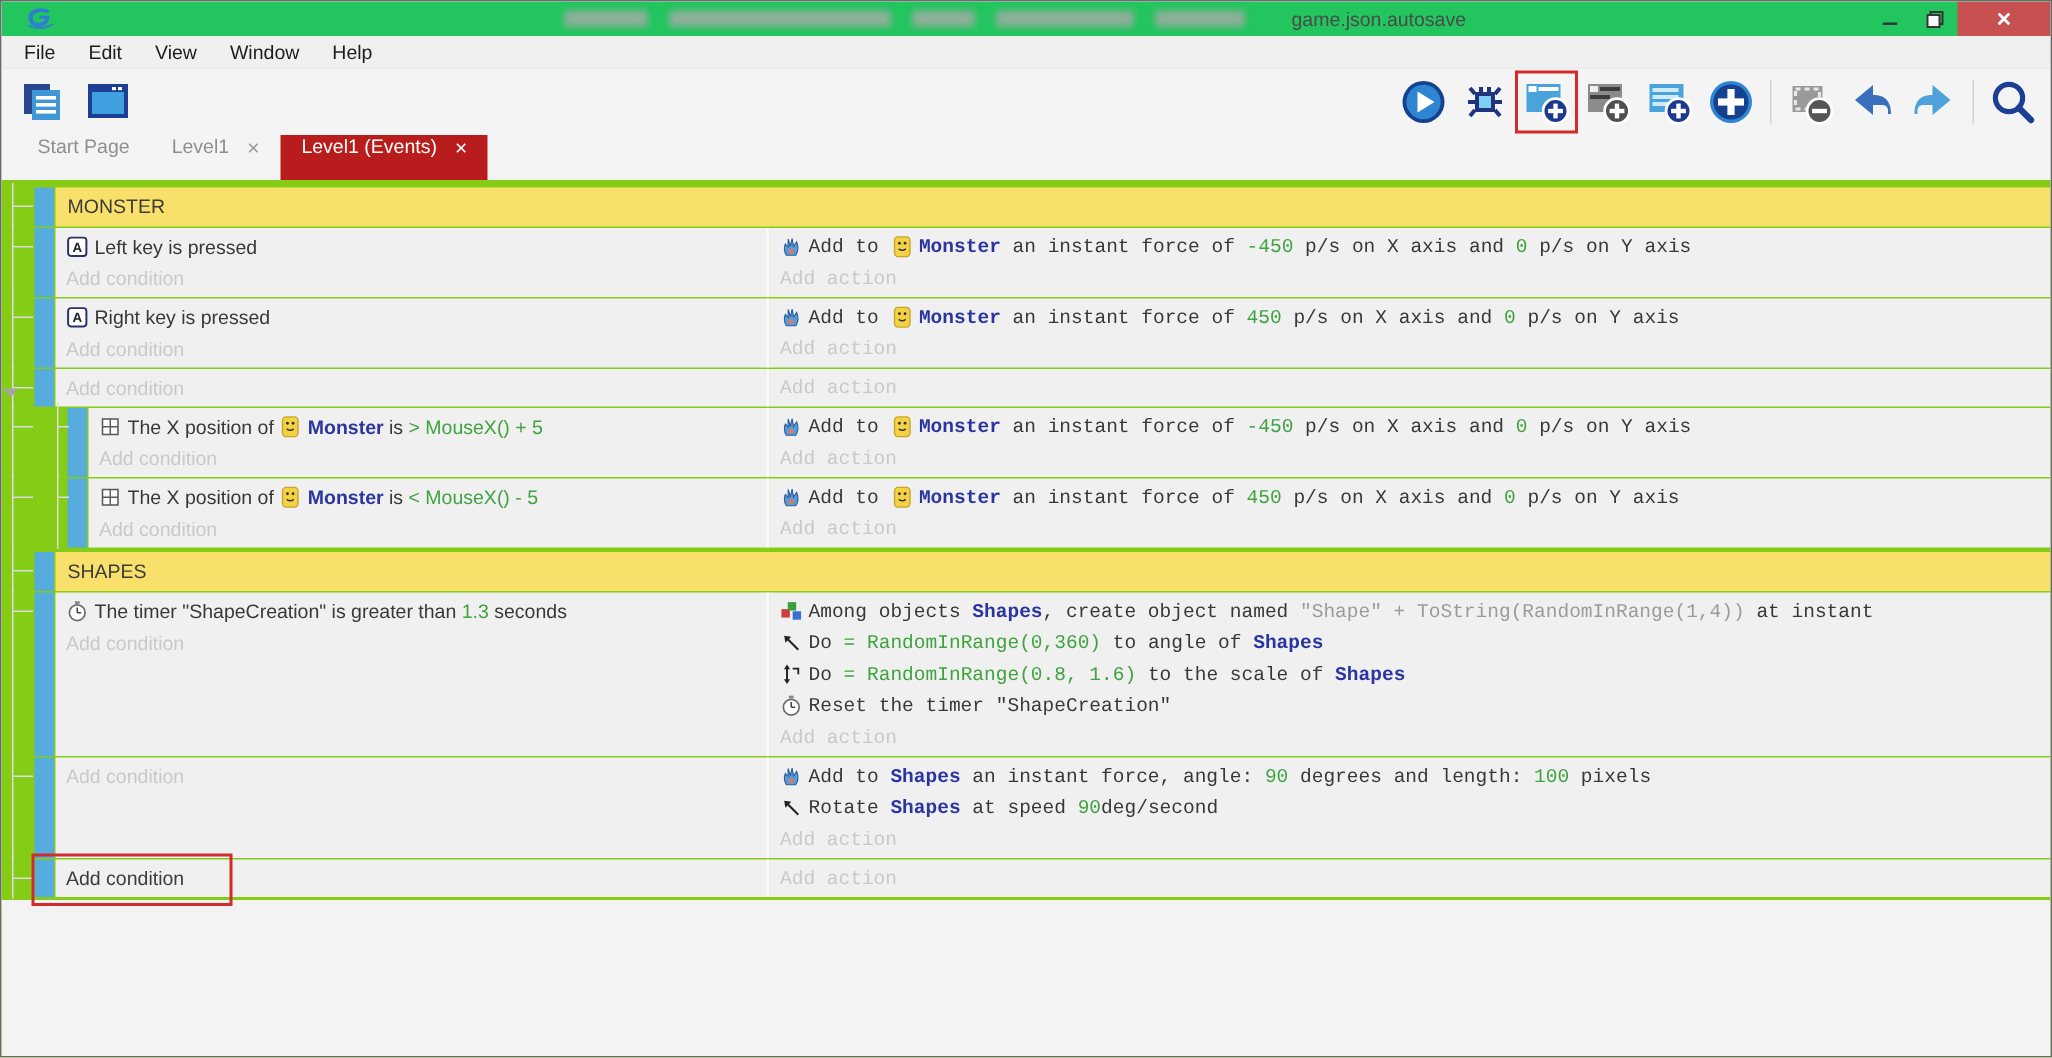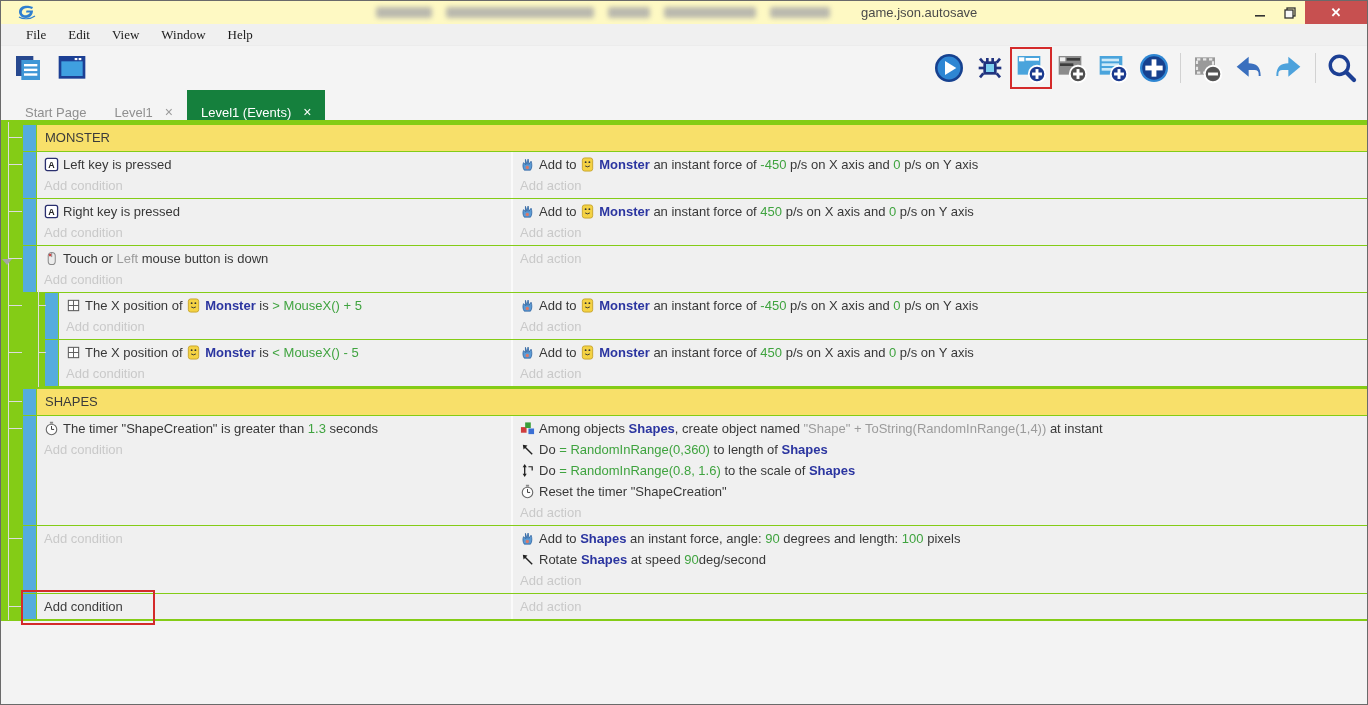--- a/index.html
+++ b/index.html
@@ -1,65 +1,65 @@
 <!DOCTYPE html>
 <html><head>
 <meta charset="utf-8">
 <style>
   * { box-sizing: border-box; margin: 0; padding: 0; }
   html,body { width:1368px; height:705px; }
   body { font-family:"Liberation Sans", sans-serif; background:#fff; }
   #window { width:1368px; height:705px; border:1px solid #6a6a6a; display:flex; flex-direction:column; background:#fff; overflow:hidden; }
 
   
-  #titlebar { height:23px; background:#fef9c3; position:relative; flex:none;padding-left:19px; }
+  #titlebar { height:23px; background:#22c55e; position:relative; flex:none;padding-left:19px; }
   #logo { position:absolute; left:16px; top:2px; width:20px; height:18px; }
   #title-redactions { position:absolute; left:375px; top:6px; display:flex; gap:14px; align-items:center; }
   .blur-chip { height:11px; background:#a9a9a9; border-radius:2px; filter:blur(2.5px); opacity:.8; }
   #title-text { position:absolute; left:860px; top:4px; font-size:13px; color:#4a4a4a; }
   #win-controls { position:absolute; right:0; top:0; height:23px; display:flex; }
   .win-btn { width:30px; height:23px; display:flex; align-items:center; justify-content:center; font-size:12px; color:#333; cursor:default; }
   .win-btn svg { display:block; }
   #close-btn { width:62px; background:#c75050; color:#fff; font-size:13px; font-weight:bold; }
 
   
-  #menubar { height:22px; background:#f0f0f0; display:flex; align-items:center; padding-left:14px; flex:none; border-bottom:1px solid #ececec;font-family:Liberation Serif, serif; }
+  #menubar { height:22px; background:#f0f0f0; display:flex; align-items:center; padding-left:4px; flex:none; border-bottom:1px solid #ececec; }
   .menu-item { font-size:13px; color:#1c1c1c; padding:0 11px; line-height:21px; }
 
   
   #toolbar { height:44px; background:#f4f4f4; display:flex; align-items:center; flex:none; position:relative; }
   #toolbar-left { display:flex; align-items:center; gap:6px; padding-left:8px; }
   #toolbar-right { position:absolute; right:6px; top:0; height:44px; display:flex; align-items:center; gap:3px; }
   .tool { width:38px; height:38px; display:flex; align-items:center; justify-content:center; }
   .tool svg { width:32px; height:32px; display:block; }
   .tool.annotated { outline:2px solid #d42a2a; outline-offset:0px; }
   .tool-sep { width:1px; height:30px; background:#d2d2d2; margin:0 4px; }
 
   
   #tabbar { height:30px; background:#f4f4f4; display:flex; align-items:stretch; flex:none; padding-left:10px; }
-  .tab { display:flex; align-items:flex-end; gap:12px; padding:0 14px; font-size:13px; color:#8f8f8f; }
+  .tab { display:flex; align-items:flex-start; gap:12px; padding:0 14px; font-size:13px; color:#8f8f8f; }
   .tab .tab-close { color:#9a9a9a; font-size:14px; }
-  .tab.active { background:#15803d; color:#fff; }
+  .tab.active { background:#b91c1c; color:#fff; }
   .tab.active .tab-close { color:#fff; }
 
   
   #events { flex:1; background:#84cc16; display:flex; flex-direction:column; padding-top:3px; overflow:hidden; }
   .row { display:flex; align-items:stretch; margin-bottom:1px; position:relative; }
   .row.group { margin-top:2px; }
   .gutter { width:22px; flex:none; position:relative; }
   .gutter .vline { position:absolute; left:7px; top:-3px; bottom:-1px; width:1px; background:#dcdcdc; }
   .gutter .stub { position:absolute; left:7px; top:12px; width:14px; height:1px; background:#dcdcdc; }
   .gutter .collapser { position:absolute; left:1px; top:13px; width:0; height:0; border-left:5px solid transparent; border-right:5px solid transparent; border-top:6px solid #a5a5a5; }
   .indent { width:22px; flex:none; position:relative; }
   .indent .vline { position:absolute; left:15px; top:-3px; bottom:-1px; width:1px; background:#dcdcdc; }
   .indent .stub { position:absolute; left:15px; top:12px; width:8px; height:1px; background:#dcdcdc; }
   .bar { width:13px; flex:none; background:#55acdd; margin-right:1px; }
   .glabel { flex:1; background:#f8e06a; font-size:13px; color:#3b3b3b; line-height:26px; padding-left:8px; height:26px; }
   .cond { flex:none; background:#f0f0f0; padding:2px 0 2px 7px; border-right:2px solid #fafafa; position:relative; }
-  .act { flex:1; background:#f0f0f0; padding:2px 0 2px 7px; }
+  .act { flex:1; background:#f0f0f0; padding:2px 0 2px 7px;font-family:Liberation Mono, monospace; }
   .line { font-size:13px; line-height:21px; color:#383838; white-space:nowrap; display:flex; align-items:center; }
   .line > span { white-space:pre; }
   .seg-p { color:#383838; }
   .seg-o { color:#2b35a0; font-weight:bold; }
   .seg-g { color:#3fa33f; }
   .seg-y { color:#9b9b9b; }
   .line.ph { color:#c9c9c9; }
   .line.ph.dark { color:#3c3c3c; }
   .eicon { display:inline-flex; width:15px; height:15px; margin-right:4px; flex:none; align-items:center; justify-content:center; }
   .eicon svg { width:15px; height:15px; display:block; }
@@ -344,30 +344,20 @@
         </div>
       </div>
       <div class="row event">
         <div class="gutter">
           <div class="vline"></div>
           <div class="stub"></div>
           <div class="collapser"></div>
         </div>
         <div class="bar"></div>
         <div class="cond" style="width: 476px;">
-          <div class="line">
-            <span class="eicon"><svg viewBox="0 0 16 16">
-                <rect x="4.5" y="1.5" width="7.5" height="13" rx="3.7" fill="#ececec" stroke="#8a8a8a" stroke-width="1.1"></rect>
-                <line x1="8.2" y1="2" x2="8.2" y2="6.5" stroke="#8a8a8a" stroke-width="1"></line>
-                <rect x="5.3" y="3" width="2.4" height="2.6" rx="0.6" fill="#c44"></rect>
-              </svg></span>
-            <span class="seg-p">Touch or </span>
-            <span class="seg-y">Left</span>
-            <span class="seg-p"> mouse button is down</span>
-          </div>
           <div class="line ph">Add condition</div>
         </div>
         <div class="act">
           <div class="line ph">Add action</div>
         </div>
       </div>
       <div class="row event">
         <div class="gutter">
           <div class="vline"></div>
           <div class="stub"></div>
@@ -514,21 +504,21 @@
             <span class="seg-y">"Shape" + ToString(RandomInRange(1,4))</span>
             <span class="seg-p"> at instant </span>
           </div>
           <div class="line">
             <span class="eicon"><svg viewBox="0 0 16 16">
                 <line x1="13" y1="13" x2="4.5" y2="4.5" stroke="#222" stroke-width="1.5"></line>
                 <path d="M3 3 L8 3.8 L3.8 8 Z" fill="#222"></path>
               </svg></span>
             <span class="seg-p">Do </span>
             <span class="seg-g">= RandomInRange(0,360)</span>
-            <span class="seg-p"> to length of </span>
+            <span class="seg-p"> to angle of </span>
             <span class="seg-o">Shapes</span>
           </div>
           <div class="line">
             <span class="eicon"><svg viewBox="0 0 16 16">
                 <line x1="5" y1="3.5" x2="5" y2="12.5" stroke="#222" stroke-width="1.4"></line>
                 <path d="M5 1 L7.2 4.5 L2.8 4.5 Z" fill="#222"></path>
                 <path d="M5 15 L7.2 11.5 L2.8 11.5 Z" fill="#222"></path>
                 <path d="M9 4 L13 4 L13 8" stroke="#222" stroke-width="1.3" fill="none"></path>
               </svg></span>
             <span class="seg-p">Do </span>

